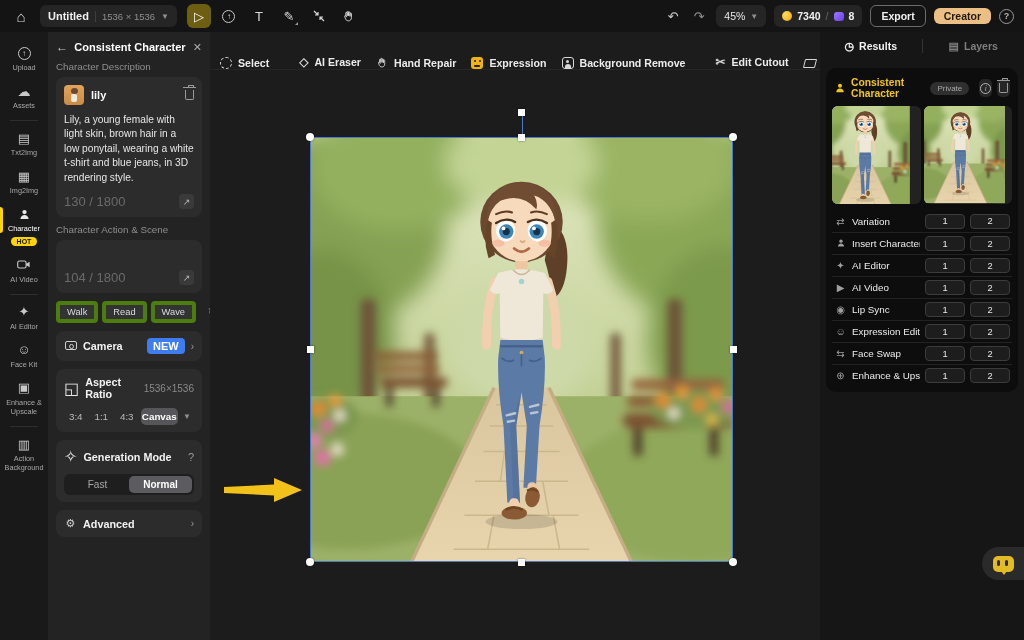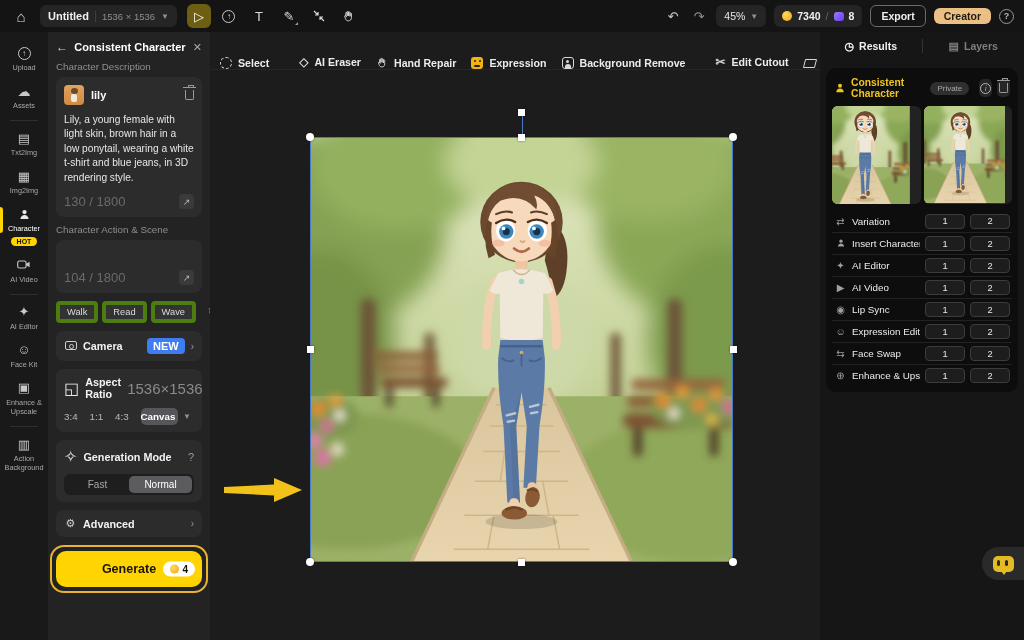--- a/index.html
+++ b/index.html
@@ -65,28 +65,28 @@
   .expand{width:15px;height:15px;border-radius:4px;background:#3a3a3a;color:#b5b5b5;font-size:9px;display:flex;align-items:center;justify-content:center;}
   .tags-row{display:flex;align-items:center;margin-top:8px;gap:4px;}
   .tag{background:#333333;border:4px solid #4d7c0f;color:#dcdcdc;font-size:9.3px;border-radius:4px;padding:2px 7px;}
   .tags-sp{flex:1;}
   .t-ico{color:#9a9a9a;font-size:11px;margin-left:4px;}
   .row-card{background:#2c2c2c;border-radius:8px;padding:7px 8px;margin-top:8px;display:flex;align-items:center;gap:6px;}
   .row-card .rc-ico{color:#cfcfcf;font-size:11px;width:13px;text-align:center;}
   .rc-label{font-size:10.8px;font-weight:bold;color:#f2f2f2;flex:1;}
   .new-badge{background:#3d7df0;color:#fff;font-size:11px;font-weight:bold;border-radius:4px;padding:2px 6px;margin-left:7px;}
   .rc-arrow{color:#9a9a9a;font-size:10px;}
-  .rc-val{color:#8a8a8a;font-size:15px;}
+  .rc-val{color:#8a8a8a;font-size:10px;}
   .aspect-card{background:#2c2c2c;border-radius:8px;padding:7px 8px;margin-top:8px;}
   .aspect-opts{display:flex;align-items:center;margin-top:8px;gap:2px;}
-  .aopt{flex:1;text-align:left;font-size:9.8px;color:#b9b9b9;padding:3px 0;border-radius:5px;}
+  .aopt{flex:1;text-align:center;font-size:9.8px;color:#b9b9b9;padding:3px 0;border-radius:5px;}
   .aopt.sel{background:#55555a;color:#fff;font-weight:bold;flex:1.6;}
   .gen-toggle{display:flex;background:#1e1e1e;border-radius:6px;padding:2px;margin-top:8px;}
   .gt-opt{flex:1;text-align:center;font-size:10px;color:#a8a8a8;padding:3px 0;border-radius:5px;}
-  .gt-opt.sel{background:#5c5c60;color:#fff;font-weight:normal;}
+  .gt-opt.sel{background:#5c5c60;color:#fff;font-weight:bold;}
   .cam-ico{width:12px;height:9px;border:1.3px solid #cfcfcf;border-radius:2px;position:relative;display:inline-block;}
   .cam-ico::after{content:"";position:absolute;left:3.5px;top:1.5px;width:3px;height:3px;border:1px solid #cfcfcf;border-radius:50%;}
   .generate-wrap{position:relative;margin-top:14px;}
   .gen-ring{position:absolute;left:-6px;right:-6px;top:-6px;bottom:-6px;border:2.5px solid #e9b332;border-radius:14px;pointer-events:none;}
   .gen-btn{position:relative;width:100%;height:36px;background:#ffd400;border:none;border-radius:10px;display:flex;align-items:center;justify-content:center;cursor:pointer;}
   .gen-label{font-size:12.5px;font-weight:bold;color:#171309;}
   .gen-cost{position:absolute;right:7px;top:50%;transform:translateY(-50%);background:#fff;border-radius:9px;padding:2px 7px;display:flex;align-items:center;gap:3px;}
   .gen-cost .coin{width:9px;height:9px;}
   .gen-cost span{font-size:10px;font-weight:bold;color:#171309;}
   
@@ -454,30 +454,20 @@
     <div class="gen-toggle">
       <span class="gt-opt">Fast</span>
       <span class="gt-opt sel">Normal</span>
     </div>
   </div>
   <div class="row-card">
     <span class="rc-ico">⚙</span>
     <span class="rc-label">Advanced</span>
     <span class="rc-arrow">›</span>
   </div>
-  <div class="generate-wrap">
-    <div class="gen-ring"></div>
-    <button class="gen-btn">
-      <span class="gen-label">Generate</span>
-      <span class="gen-cost">
-        <span class="coin"></span>
-        <span>4</span>
-      </span>
-    </button>
-  </div>
 </div>
 
 <div class="canvasarea">
   <div class="ctoolbar">
     <div class="ct-item">
       <span class="ct-ic dash-circ"></span>
       <span>Select</span>
     </div>
     <div class="ct-div"></div>
     <div class="ct-item">

